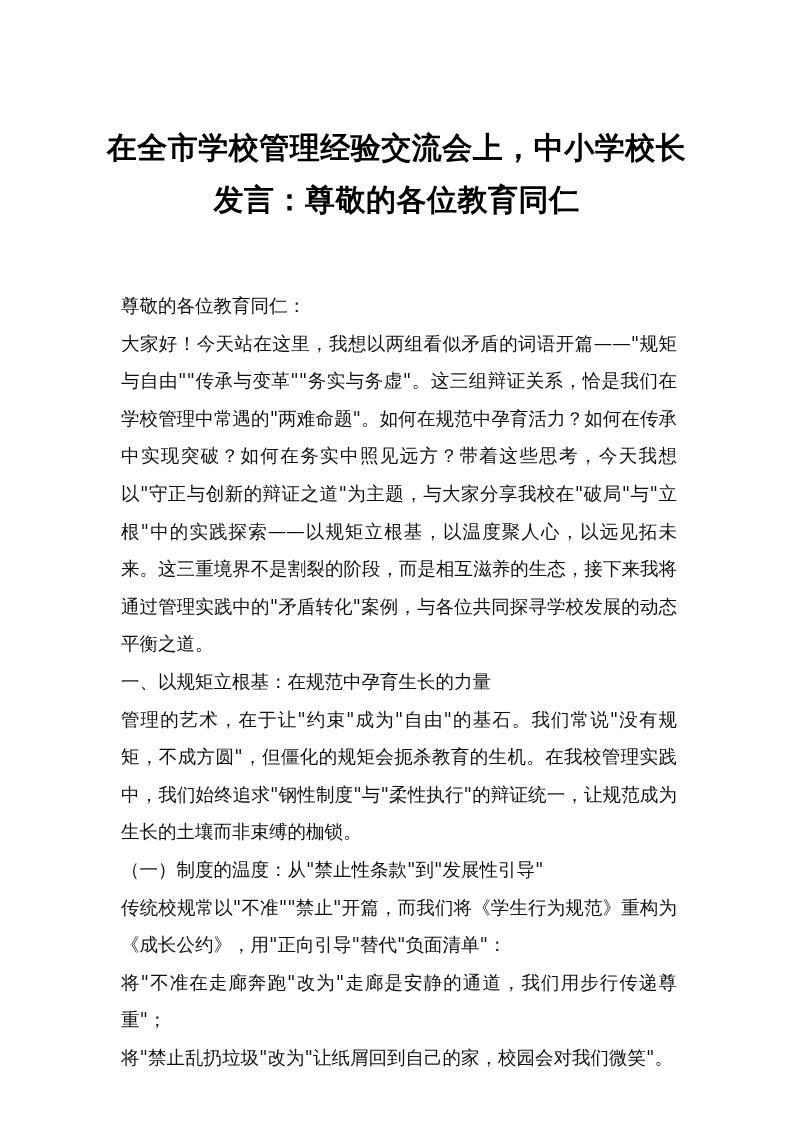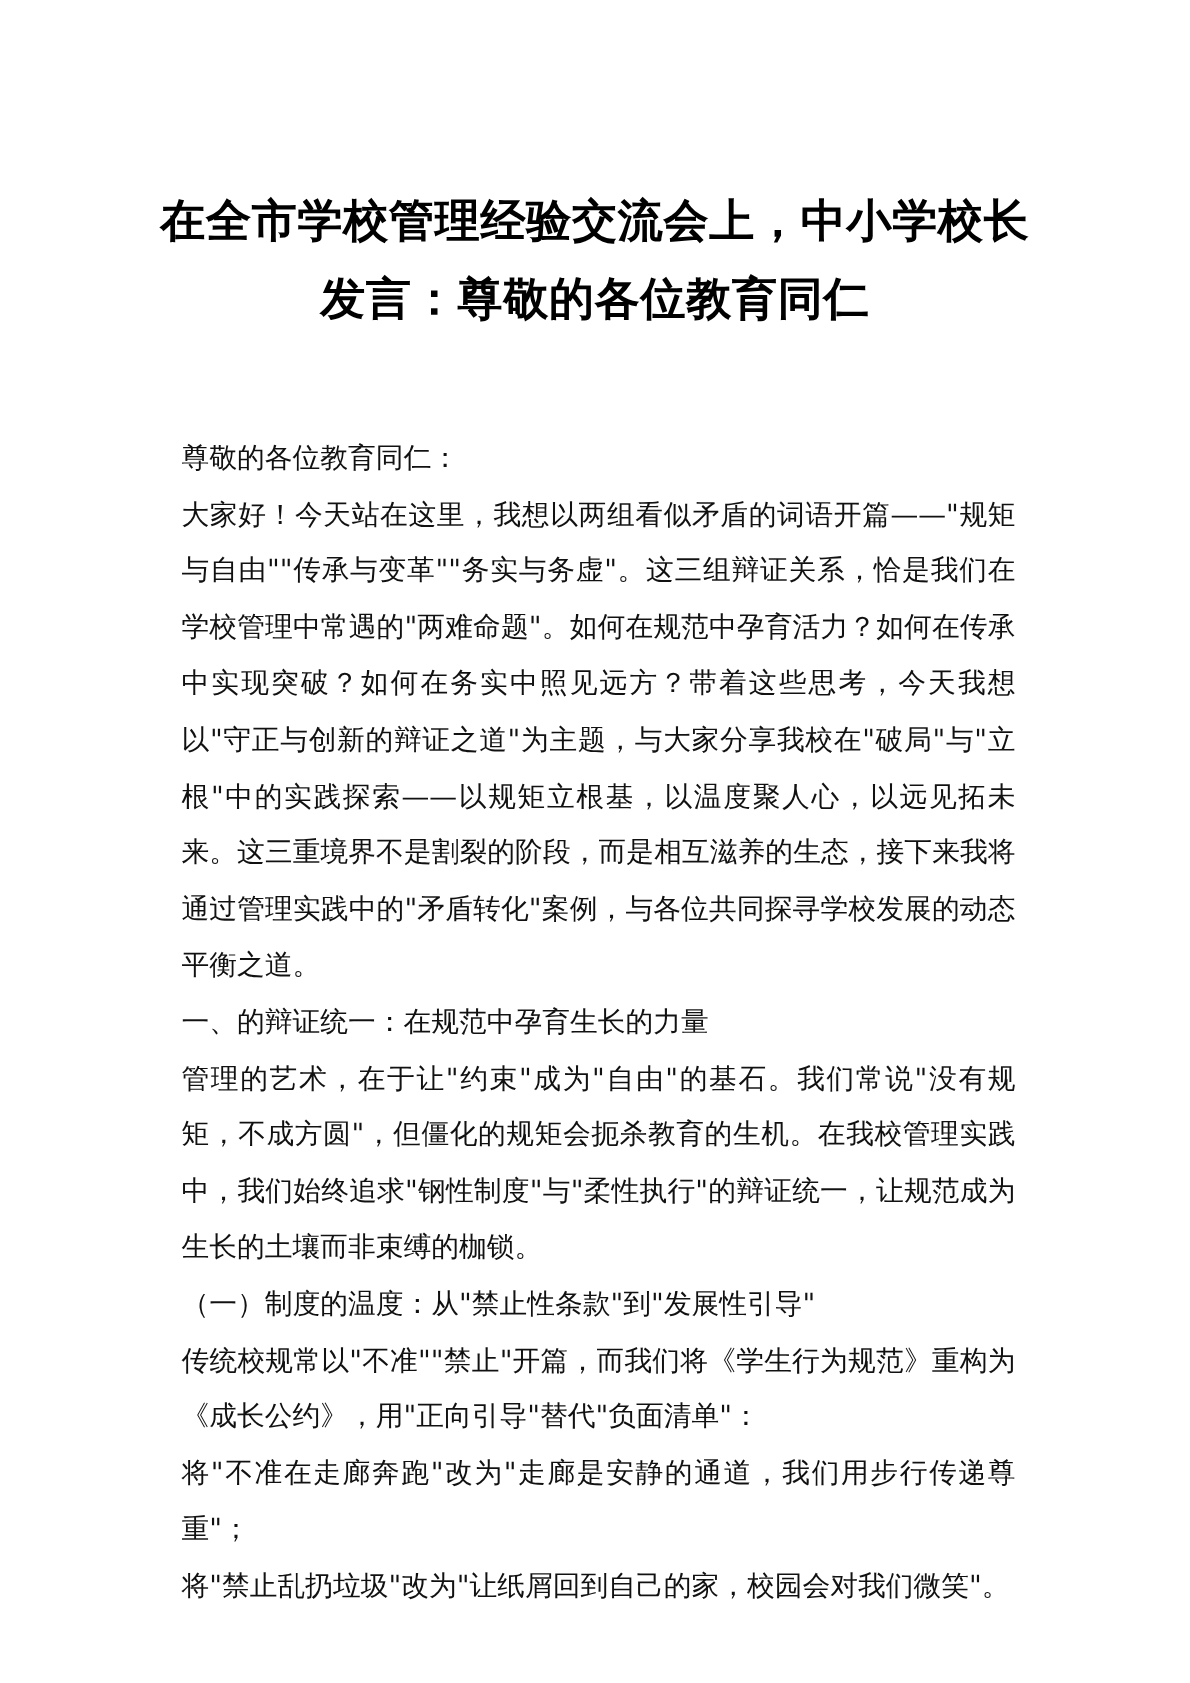--- a/index.html
+++ b/index.html
@@ -25,20 +25,20 @@
 <body>
 
 <div class="page">
   <div class="title">
     <span class="title-line">在全市学校管理经验交流会上，中小学校长</span>
     <span class="title-line">发言：尊敬的各位教育同仁</span>
   </div>
   <div class="body">
     <p>尊敬的各位教育同仁：</p>
     <p>大家好！今天站在这里，我想以两组看似矛盾的词语开篇——"规矩与自由""传承与变革""务实与务虚"。这三组辩证关系，恰是我们在学校管理中常遇的"两难命题"。如何在规范中孕育活力？如何在传承中实现突破？如何在务实中照见远方？带着这些思考，今天我想以"守正与创新的辩证之道"为主题，与大家分享我校在"破局"与"立根"中的实践探索——以规矩立根基，以温度聚人心，以远见拓未来。这三重境界不是割裂的阶段，而是相互滋养的生态，接下来我将通过管理实践中的"矛盾转化"案例，与各位共同探寻学校发展的动态平衡之道。</p>
-    <p>一、的辩证统一：在规范中孕育生长的力量</p>
+    <p>一、以规矩立根基：在规范中孕育生长的力量</p>
     <p>管理的艺术，在于让"约束"成为"自由"的基石。我们常说"没有规矩，不成方圆"，但僵化的规矩会扼杀教育的生机。在我校管理实践中，我们始终追求"钢性制度"与"柔性执行"的辩证统一，让规范成为生长的土壤而非束缚的枷锁。</p>
     <p>（一）制度的温度：从"禁止性条款"到"发展性引导"</p>
     <p>传统校规常以"不准""禁止"开篇，而我们将《学生行为规范》重构为《成长公约》，用"正向引导"替代"负面清单"：</p>
     <p>将"不准在走廊奔跑"改为"走廊是安静的通道，我们用步行传递尊重"；</p>
     <p>将"禁止乱扔垃圾"改为"让纸屑回到自己的家，校园会对我们微笑"。</p>
   </div>
 </div>
 
 </body></html>

